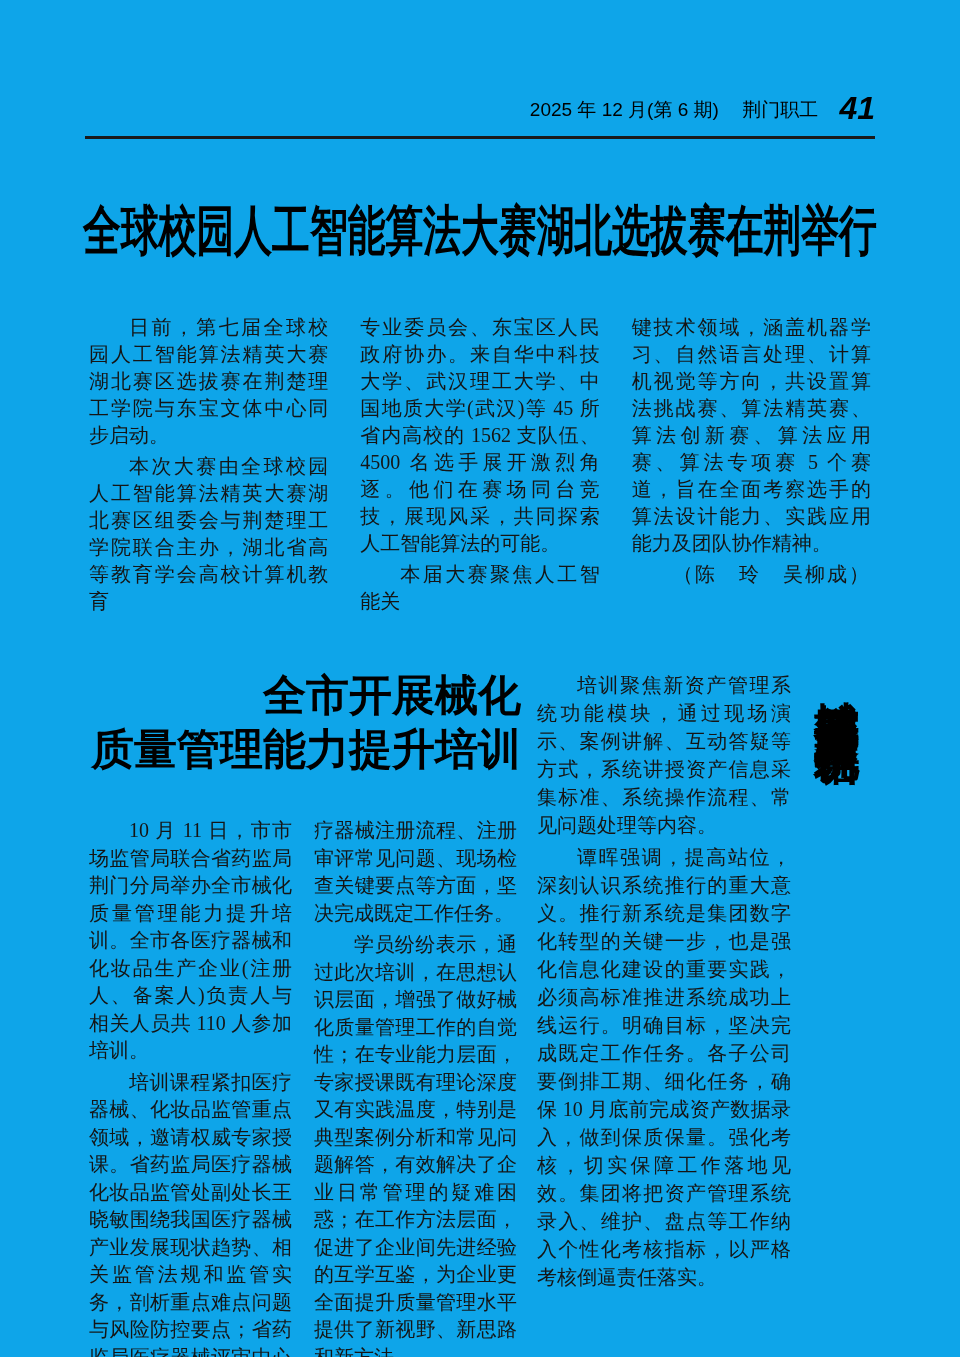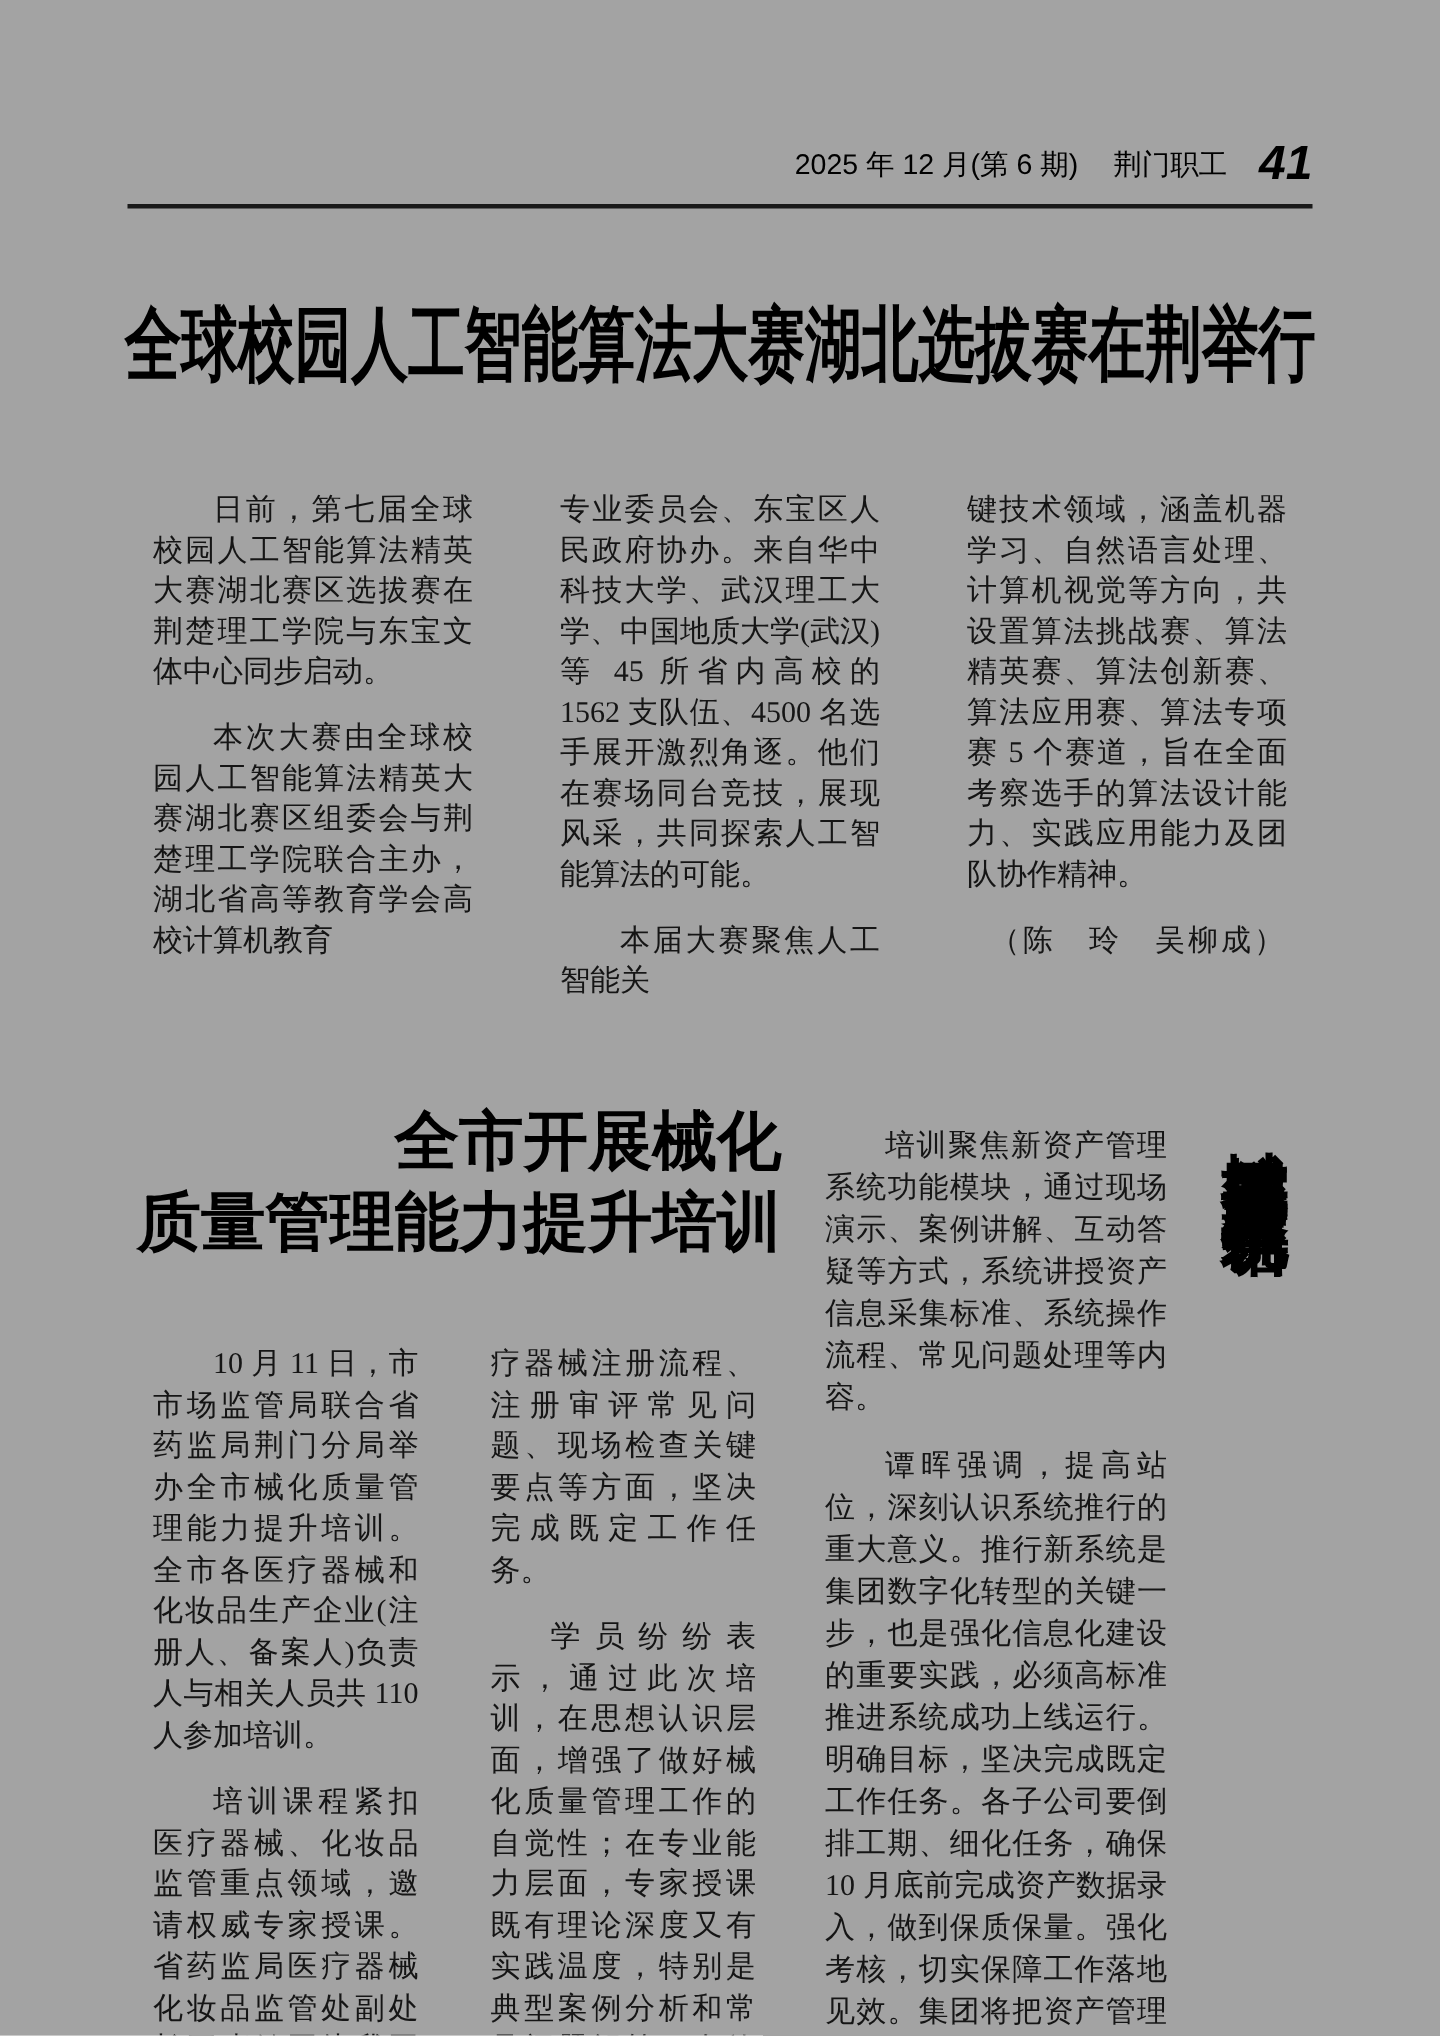--- a/index.html
+++ b/index.html
@@ -1,21 +1,21 @@
 <!DOCTYPE html>
 <html lang="zh"><head>
 <meta charset="utf-8">
 <style>
   html, body { margin: 0; padding: 0; background: #e8e8e8; }
   .page {
     position: relative;
     width: 960px;
     height: 1357px;
     margin: 0 auto;
-    background: #a3a3a3;
+    background: #0ea5e9;
     box-sizing: border-box;
     padding: 88px 85px 0 85px;
     font-family: "Liberation Serif", "DejaVu Serif", serif;
     color: #151515;
     overflow: hidden;
   }
 
   
   .header-line {
     text-align: right;
@@ -36,21 +36,21 @@
     vertical-align: -3px;
   }
   .header-rule {
     border: none;
     border-top: 3px solid #1a1a1a;
     margin: 8px 0 0 0;
   }
 
   
   p {
-    margin: 17px;
+    margin: 4px;
     font-size: 20px;
     line-height: 27px;
     text-align: justify;
     text-justify: inter-character;
   }
   p.indent { text-indent: 2em; }
 
   .byline {
     text-align: right;
     letter-spacing: 2px;
@@ -61,21 +61,21 @@
     font-style: italic;
     letter-spacing: 1px;
   }
 
   
   .headline1 {
     display: flex;
     justify-content: center;
     margin: 55px 0 0 0;
     height: 74px;
-    align-items: flex-start;
+    align-items: flex-end;
   }
   .hl1-inner {
     display: inline-block;
     white-space: nowrap;
     font-family: "Liberation Sans", "DejaVu Sans", sans-serif;
     font-weight: 900;
     font-size: 54px;
     letter-spacing: 0;
     transform: scaleX(0.70);
     transform-origin: center center;

